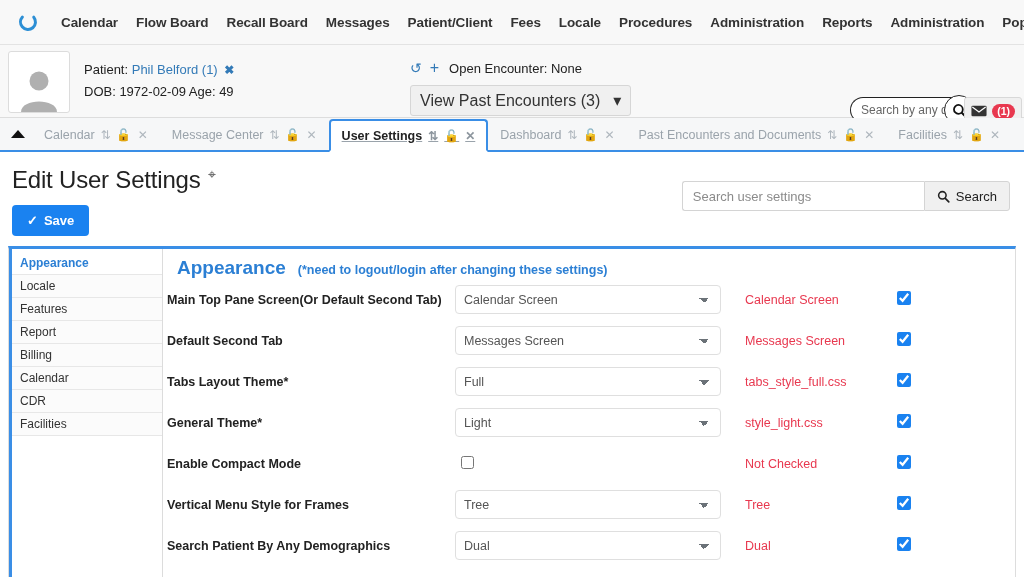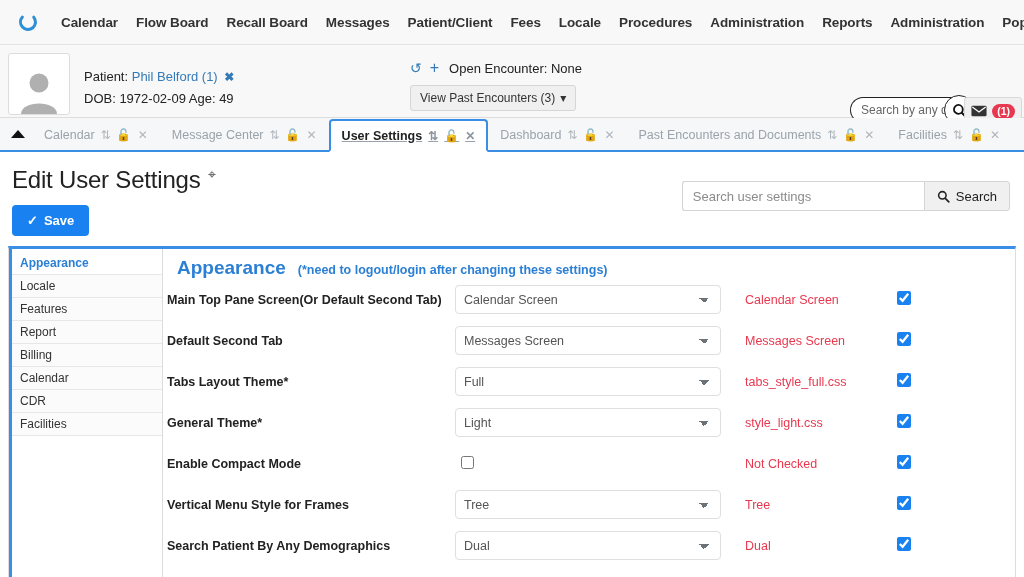--- a/index.html
+++ b/index.html
@@ -36,21 +36,21 @@
     cursor: pointer;
     letter-spacing: -0.1px;
   }
 
   
   #patientbar {
     height: 73px;
     background: #f8f8f8;
     border-bottom: 1px solid #dddddd;
     display: flex;
-    align-items: center;
+    align-items: flex-start;
     position: relative;
     padding-top: 6px;
   }
   #avatar-box {
     width: 62px; height: 62px;
     margin-left: 8px;
     background: #ffffff;
     border: 1px solid #dcdcdc;
     border-radius: 3px;
     display: flex; align-items: flex-end; justify-content: center;
@@ -67,25 +67,25 @@
     left: 410px; top: 12px;
   }
   #encounter-line {
     display: flex; align-items: center; gap: 8px;
     font-size: 13px; color: #222;
     height: 22px;
   }
   .enc-icon { color: #337ab7; font-size: 14px; cursor: pointer; line-height: 1; }
   #view-past-btn {
     margin-top: 6px;
-    display: inline-flex; align-items: center; gap: 5px;
+    display: inline-flex; align-items: center; gap: 13px;
     background: #f0f0f0;
     border: 1px solid #d6d6d6;
     border-radius: 3px;
-    font-size: 12px;
+    font-size: 16px;
     color: #333;
     padding: 5px 9px;
     cursor: pointer;
   }
 
   #hdr-search-wrap {
     position: absolute;
     right: 50px; top: 50px;
     display: flex; align-items: center;
   }

